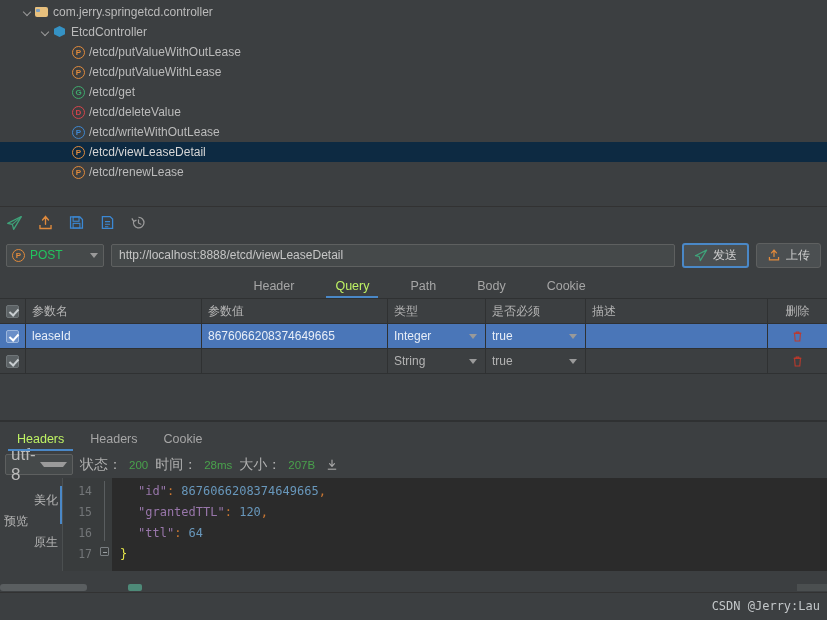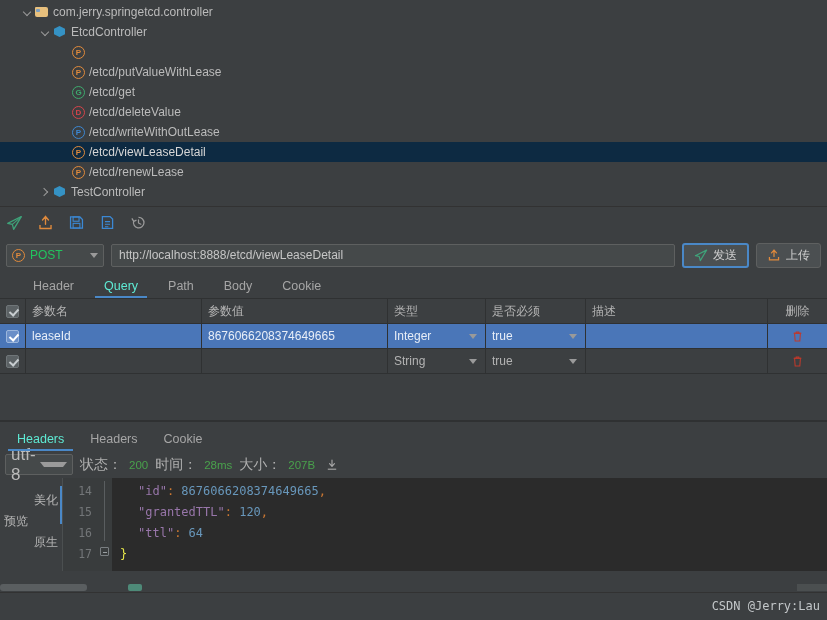--- a/index.html
+++ b/index.html
@@ -97,27 +97,27 @@
   .btn {
     height: 25px; border-radius: 3px; background: #4b4f51;
     border: 1px solid #5e6060; display: flex; align-items: center;
     gap: 5px; padding: 0 10px; cursor: pointer; color: #cfcfcf; font-size: 12px;
   }
   .btn.primary { border: 2px solid #4a88c7; background: #4b5052; }
 
   
   .tabs {
     height: 26px; display: flex; align-items: flex-end;
-    gap: 4px; padding-left: 20px; background: #3c3f41;
+    gap: 15px; padding-left: 12px; background: #3c3f41; justify-content: center;
   }
   .tab {
     padding: 0 13px 5px 13px; font-size: 12.5px; color: #a6a6a6;
     cursor: pointer; position: relative;
   }
-  .tab.active { color: #5eead4; }
+  .tab.active { color: #bef264; }
   .tab.active::after {
     content: ""; position: absolute; left: 4px; right: 4px; bottom: 0;
     height: 2px; background: #4a88c7;
   }
 
   
   .ptable { width: 827px; background: #3c3f41; border-top: 1px solid #2f3132; }
   .prow { display: flex; height: 25px; }
   .prow.head { background: #3c3f41; }
   .pcell {
@@ -263,20 +263,21 @@
         <span class="ico-folder"></span>
         <span class="tree-label">com.jerry.springetcd.controller</span>
       </div>
       <div class="tree-row" style="padding-left: 40px;">
         <span class="chev"></span>
         <span class="ico-class"></span>
         <span class="tree-label">EtcdController</span>
       </div>
       <div class="tree-row" style="padding-left: 72px;">
         <span class="badge" style="color: rgb(224, 138, 60);">P</span>
+        <span class="tree-label">/etcd/putValueWithOutLease</span>
       </div>
       <div class="tree-row" style="padding-left: 72px;">
         <span class="badge" style="color: rgb(224, 138, 60);">P</span>
         <span class="tree-label">/etcd/putValueWithLease</span>
       </div>
       <div class="tree-row" style="padding-left: 72px;">
         <span class="badge" style="color: rgb(60, 171, 110);">G</span>
         <span class="tree-label">/etcd/get</span>
       </div>
       <div class="tree-row" style="padding-left: 72px;">
@@ -287,25 +288,20 @@
         <span class="badge" style="color: rgb(59, 136, 212);">P</span>
         <span class="tree-label">/etcd/writeWithOutLease</span>
       </div>
       <div class="tree-row selected" style="padding-left: 72px;">
         <span class="badge" style="color: rgb(224, 138, 60);">P</span>
         <span class="tree-label">/etcd/viewLeaseDetail</span>
       </div>
       <div class="tree-row" style="padding-left: 72px;">
         <span class="badge" style="color: rgb(224, 138, 60);">P</span>
         <span class="tree-label">/etcd/renewLease</span>
-      </div>
-      <div class="tree-row" style="padding-left: 40px;">
-        <span class="chev collapsed"></span>
-        <span class="ico-class"></span>
-        <span class="tree-label">TestController</span>
       </div>
     </div>
 
   <div class="toolbar">
     <svg class="tb-ico" viewBox="0 0 20 20">
       <path d="M2 11 L18 3 L9 18 L7.5 12.2 Z" fill="none" stroke="#3fa37a" stroke-width="1.5" stroke-linejoin="round"></path>
       <path d="M7.5 12.2 L18 3" stroke="#3fa37a" stroke-width="1.3"></path>
     </svg>
     <svg class="tb-ico" viewBox="0 0 20 20">
       <path d="M10 3 L10 12 M10 3 L6.5 7 M10 3 L13.5 7" stroke="#e08a3c" stroke-width="1.6" fill="none" stroke-linecap="round"></path>

